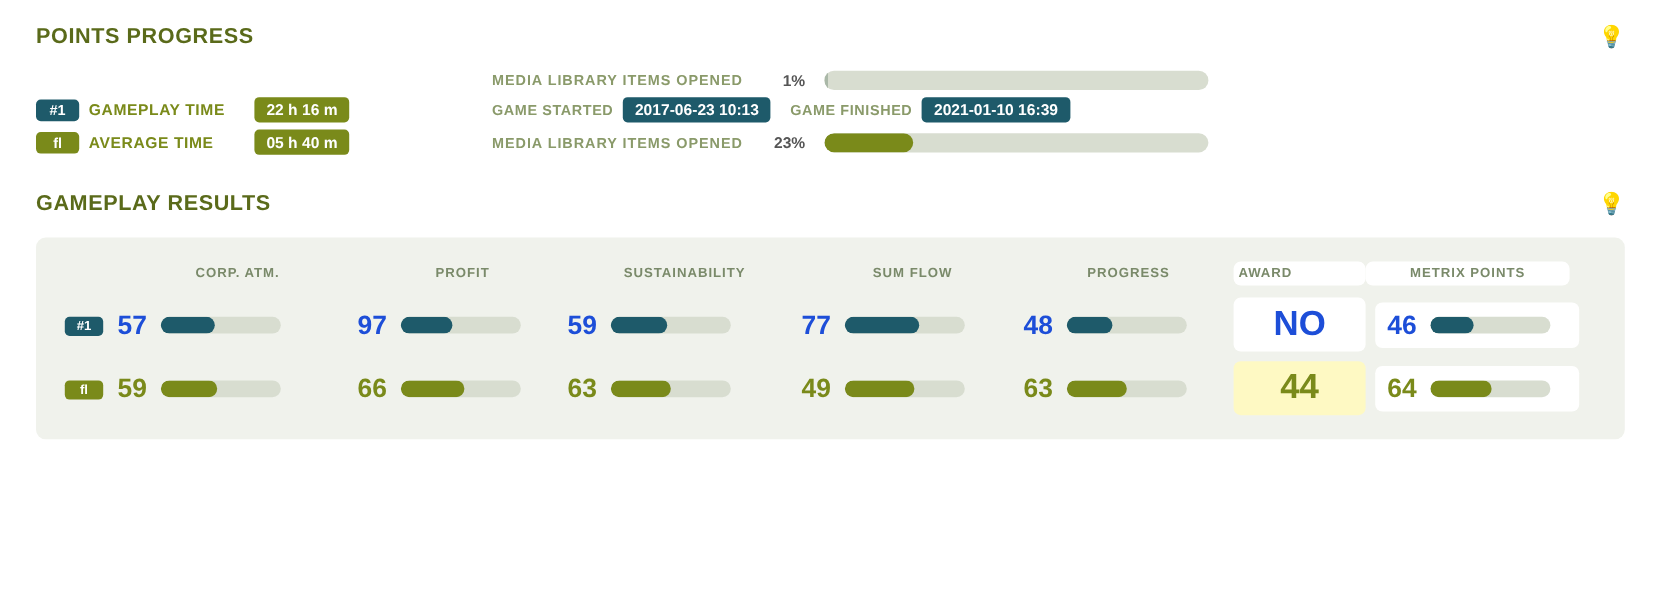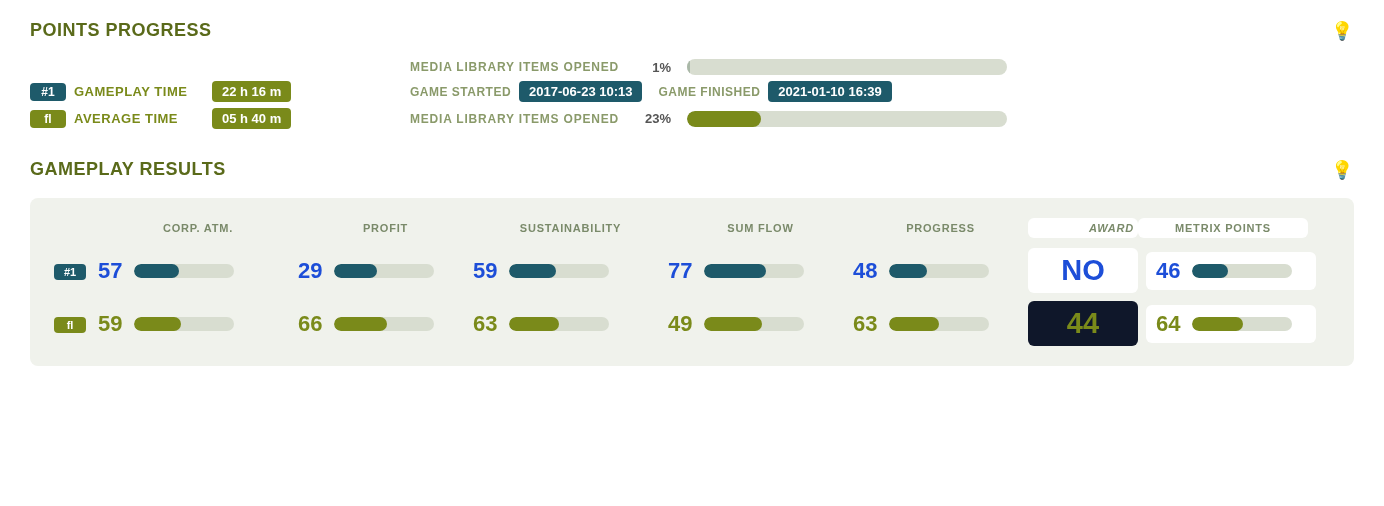--- a/index.html
+++ b/index.html
@@ -233,38 +233,38 @@
   </div>
 
   <div class="results-card">
 
     <div style="display:flex; align-items:center; padding-left:44px; margin-bottom:10px;">
       <div style="width:200px; text-align:center;" class="col-header">CORP. ATM.</div>
       <div style="width:175px; text-align:center;" class="col-header">PROFIT</div>
       <div style="width:195px; text-align:center;" class="col-header">SUSTAINABILITY</div>
       <div style="width:185px; text-align:center;" class="col-header">SUM FLOW</div>
       <div style="width:175px; text-align:center;" class="col-header">PROGRESS</div>
-      <div style="width:110px; text-align:right; background:#fff; border-radius:6px; padding:4px;font-style:italic;" class="col-header">AWARD</div>
+      <div style="width:110px; text-align:left; background:#fff; border-radius:6px; padding:4px;" class="col-header">AWARD</div>
       <div style="width:170px; text-align:center; background:#fff; border-radius:6px; padding:4px;" class="col-header">METRIX POINTS</div>
     </div>
 
     <div style="display:flex; align-items:center; margin-bottom:8px;">
       <div style="width:44px;">
         <span class="rank-badge" style="background:#1e5a6a; font-size:11px;">#1</span>
       </div>
 
       <div style="width:200px; display:flex; align-items:center; gap:6px;">
         <span class="stat-value stat-teal">57</span>
         <div class="stat-bar-container">
           <div class="stat-bar-fill bar-teal" style="width:45%;"></div>
         </div>
       </div>
 
       <div style="width:175px; display:flex; align-items:center; gap:6px;">
-        <span class="stat-value stat-teal">29</span>
+        <span class="stat-value stat-teal">97</span>
         <div class="stat-bar-container">
           <div class="stat-bar-fill bar-teal" style="width:43%;"></div>
         </div>
       </div>
 
       <div style="width:195px; display:flex; align-items:center; gap:6px;">
         <span class="stat-value stat-teal">59</span>
         <div class="stat-bar-container">
           <div class="stat-bar-fill bar-teal" style="width:47%;"></div>
         </div>
@@ -329,21 +329,21 @@
         </div>
       </div>
 
       <div style="width:175px; display:flex; align-items:center; gap:6px;">
         <span class="stat-value stat-olive">63</span>
         <div class="stat-bar-container">
           <div class="stat-bar-fill bar-olive" style="width:50%;"></div>
         </div>
       </div>
 
-      <div style="width:110px; background:#0f172a; border-radius:6px; padding:6px 10px; display:flex; align-items:center; justify-content:center;">
+      <div style="width:110px; background:#fef9c3; border-radius:6px; padding:6px 10px; display:flex; align-items:center; justify-content:center;">
         <span class="award-val stat-olive">44</span>
       </div>
 
       <div style="width:170px; background:#fff; border-radius:6px; padding:6px 10px; display:flex; align-items:center; gap:6px; margin-left:8px;">
         <span class="stat-value stat-olive">64</span>
         <div class="stat-bar-container">
           <div class="stat-bar-fill bar-olive" style="width:51%;"></div>
         </div>
       </div>
     </div>

